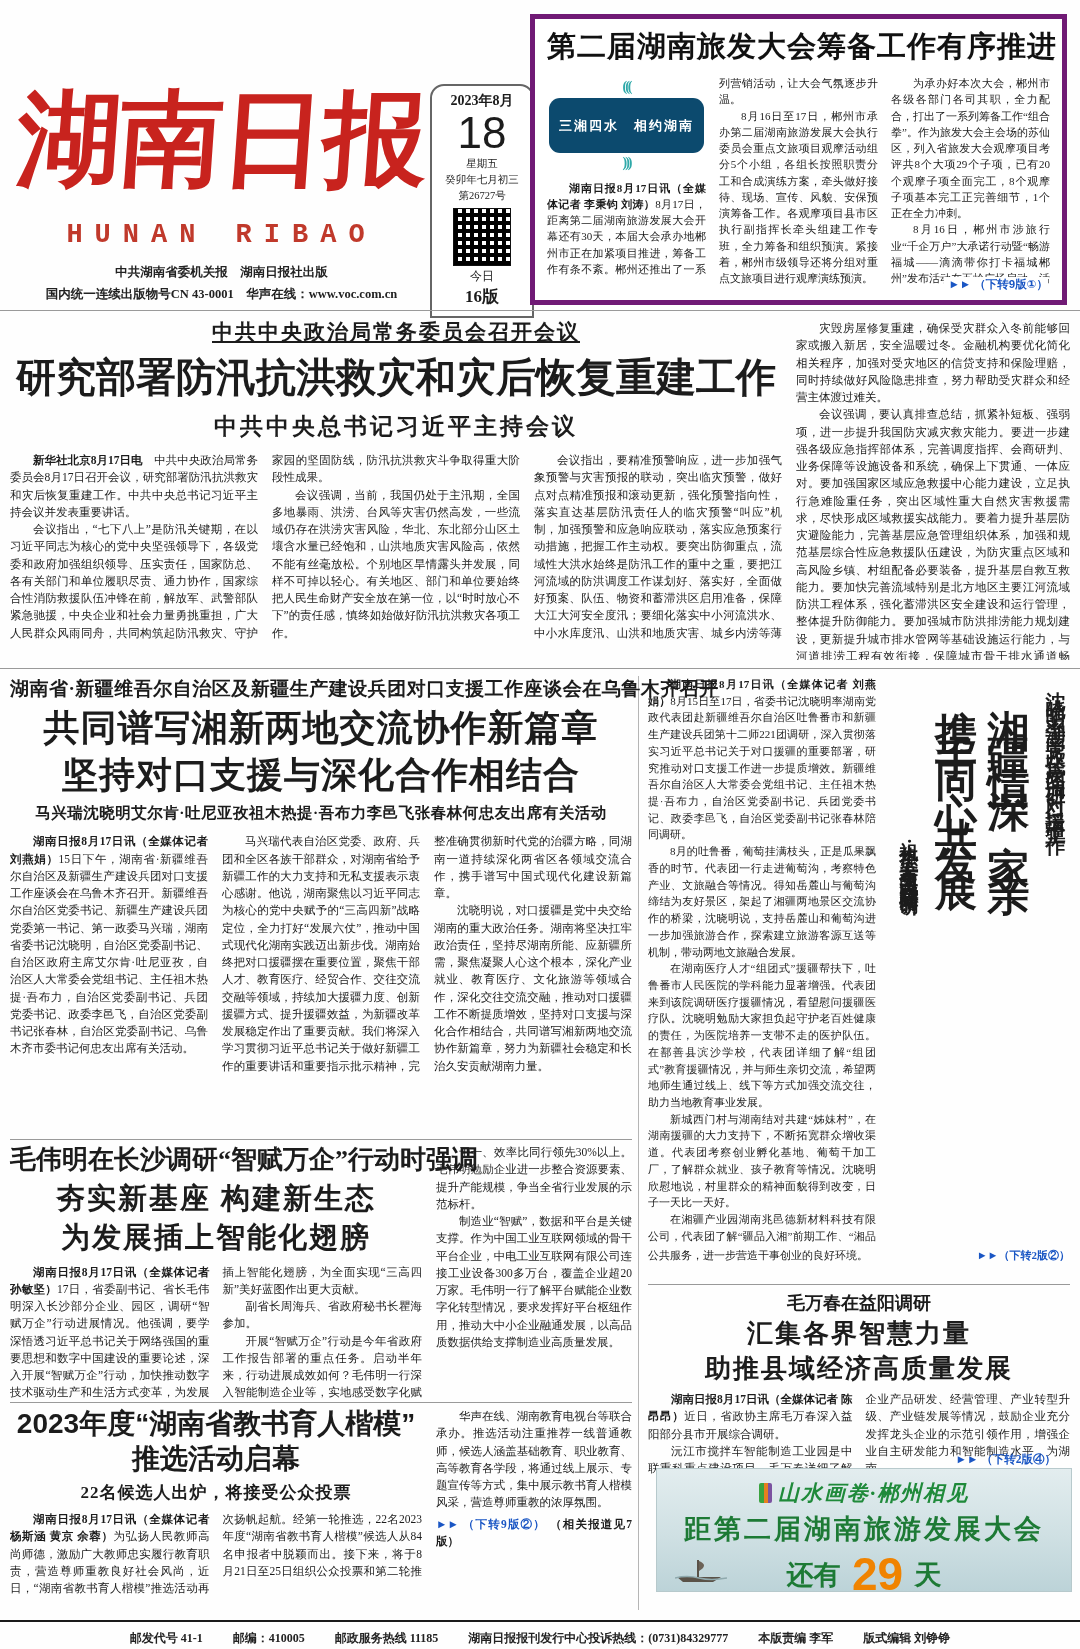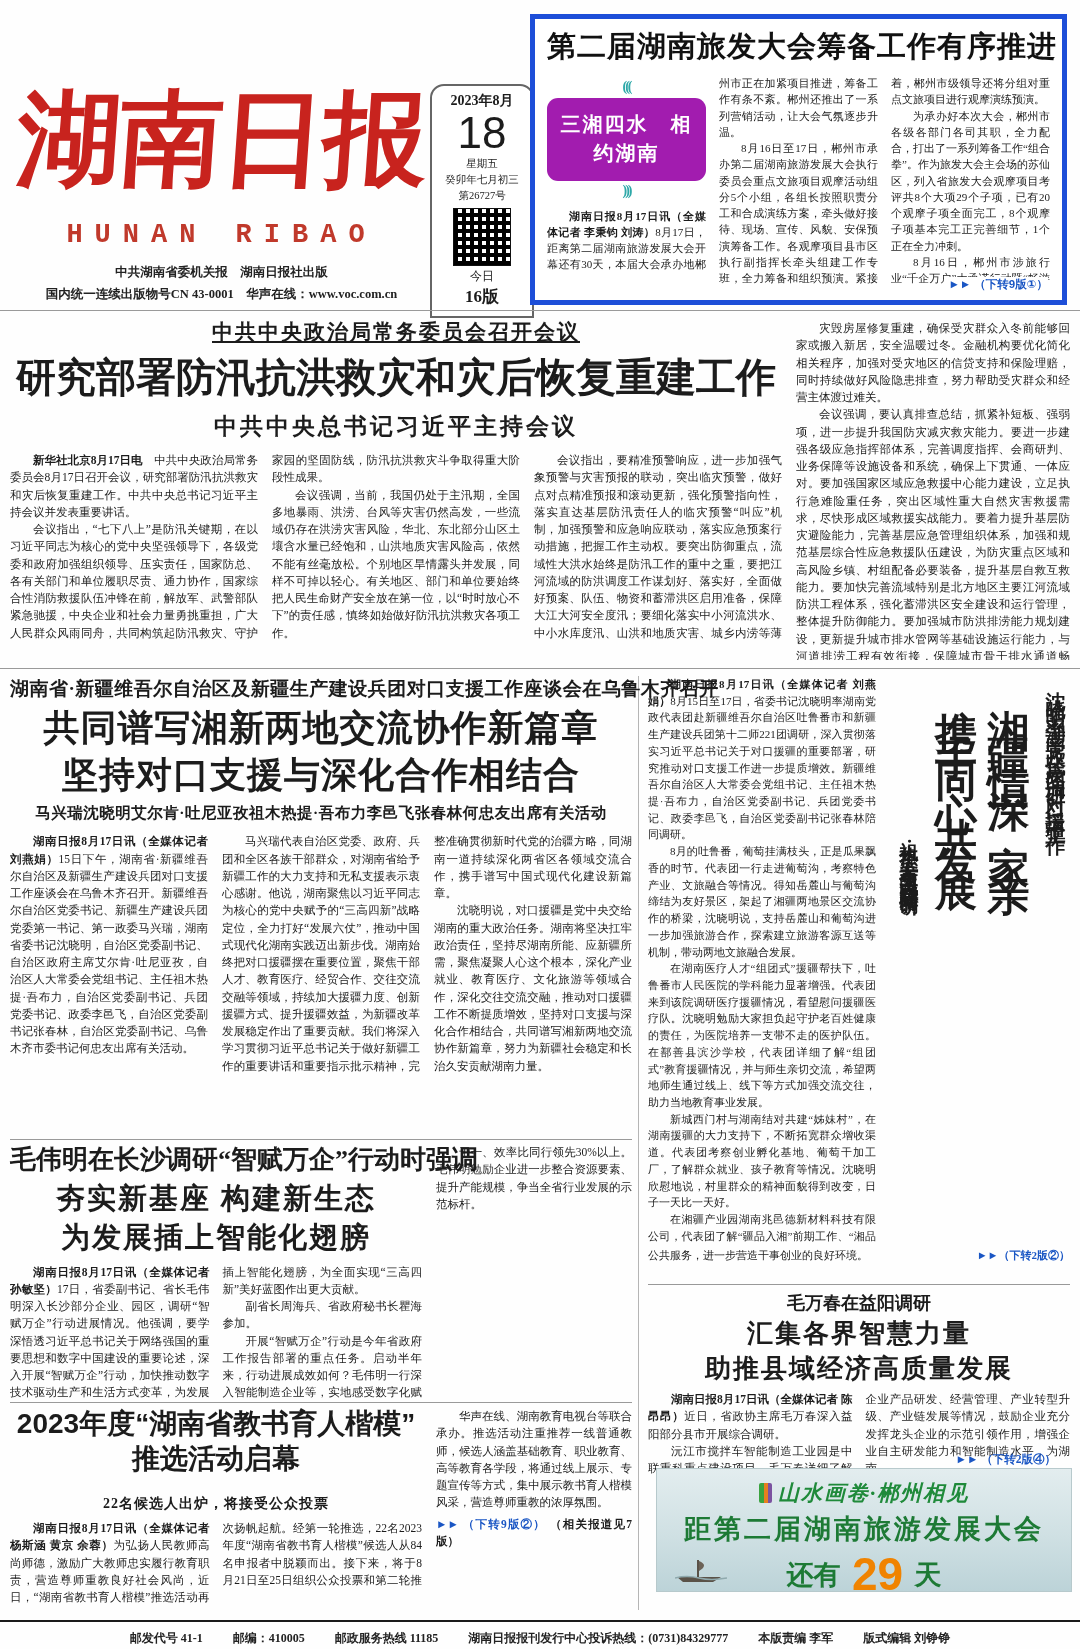--- a/index.html
+++ b/index.html
@@ -22,29 +22,29 @@
   .db-ym{font-size:14px;font-weight:bold;}
   .db-day{font-size:44px;line-height:1.05;font-family:"Liberation Sans","DejaVu Sans",sans-serif;}
   .db-small{font-size:10.5px;line-height:1.5;}
   .qr{width:56px;height:56px;margin:5px auto 2px;border:1px solid #111;
       background:repeating-linear-gradient(0deg,#000 0 4px,rgba(255,255,255,0) 4px 8px),
                  repeating-linear-gradient(90deg,#000 0 4px,#fff 4px 8px);}
   .db-today{font-size:12px;margin-top:1px;}
   .db-pages{font-size:17px;font-weight:bold;}
 
   
-  .redbox{position:absolute;left:530px;top:14px;width:537px;height:291px;border:5px solid #1d4ed8;
+  .redbox{position:absolute;left:530px;top:14px;width:537px;height:291px;border:5px solid #701a75;
           background:#fff;padding:8px 12px 8px 12px;box-sizing:border-box;}
   .rb-headline{font-size:29px;font-weight:bold;letter-spacing:1px;white-space:nowrap;color:#111;}
   .rb-body{margin-top:8px;height:212px;overflow:hidden;column-count:3;column-gap:13px;
            font-size:11px;line-height:1.48;text-align:justify;}
   .badge{display:block;text-align:center;margin:2px 0 6px;}
   .badge-paren{color:#2fa9a9;font-weight:bold;font-size:14px;letter-spacing:-2px;}
-  .badge-core{display:inline-block;background:#a21caf;color:#fff;font-weight:bold;font-size:20px;
-              padding:12px 10px;border-radius:11px;letter-spacing:2px;font-family:"Liberation Sans",sans-serif;}
+  .badge-core{display:inline-block;background:#0c4a6e;color:#fff;font-weight:bold;font-size:13px;
+              padding:18px 10px;border-radius:11px;letter-spacing:2px;font-family:"Liberation Sans",sans-serif;}
   p.art{margin:0;text-indent:2em;}
   .jump{color:#1a56c4;font-weight:bold;}
   .jump-abs{position:absolute;right:14px;bottom:8px;font-size:11.5px;background:#fff;padding-left:4px;}
 
   
   .central{position:absolute;left:10px;top:318px;width:1060px;height:346px;}
   .c-left{position:absolute;left:0;top:0;width:772px;}
   .c-kicker{text-align:center;font-size:21px;font-weight:bold;letter-spacing:2px;text-decoration:underline;}
   .c-head{text-align:center;font-size:40px;font-weight:bold;letter-spacing:0px;margin-top:4px;white-space:nowrap;}
   .c-sub{text-align:center;font-size:23px;font-weight:bold;margin-top:6px;letter-spacing:3px;}
@@ -83,21 +83,21 @@
   .mwm-h{text-align:center;font-size:29px;font-weight:bold;letter-spacing:2px;line-height:1.25;margin-top:3px;}
   .mwm-body{margin-top:8px;height:146px;overflow:hidden;column-count:2;column-gap:13px;
             font-size:11.5px;line-height:1.5;text-align:justify;}
   .mwm-right{position:absolute;right:0;top:2px;width:196px;height:250px;overflow:hidden;
              font-size:11.5px;line-height:1.5;text-align:justify;}
 
   
   .js{position:absolute;left:10px;top:1406px;width:622px;height:202px;}
   .js-left{position:absolute;left:0;top:0;width:412px;}
   .js-h{text-align:center;font-size:28px;font-weight:bold;line-height:1.25;}
-  .js-sub{text-align:center;font-size:14px;font-weight:bold;margin-top:19px;letter-spacing:1px;}
+  .js-sub{text-align:center;font-size:17px;font-weight:bold;margin-top:5px;letter-spacing:1px;}
   .js-body{margin-top:7px;height:98px;overflow:hidden;column-count:2;column-gap:13px;
            font-size:11.5px;line-height:1.5;text-align:justify;}
   .js-right{position:absolute;right:0;top:2px;width:196px;height:178px;overflow:hidden;
             font-size:11.5px;line-height:1.5;text-align:justify;}
 
   
   .mwc{position:absolute;left:648px;top:1284px;width:422px;height:178px;border-top:1px solid #999;padding-top:6px;}
   .mwc-kicker{text-align:center;font-size:18px;font-weight:bold;}
   .mwc-h{text-align:center;font-size:26px;font-weight:bold;letter-spacing:2px;line-height:1.25;margin-top:2px;}
   .mwc-body{margin-top:7px;height:88px;overflow:hidden;column-count:2;column-gap:13px;
@@ -235,20 +235,21 @@
       <div class="mwm-h sans">夯实新基座  构建新生态</div>
       <div class="mwm-h sans">为发展插上智能化翅膀</div>
       <div class="mwm-body">
         <p class="art"><b>湖南日报8月17日讯（全媒体记者 孙敏坚）</b><span>17日，省委副书记、省长毛伟明深入长沙部分企业、园区，调研“智赋万企”行动进展情况。他强调，要学深悟透习近平总书记关于网络强国的重要思想和数字中国建设的重要论述，深入开展“智赋万企”行动，加快推动数字技术驱动生产和生活方式变革，为发展插上智能化翅膀，为全面实现“三高四新”美好蓝图作出更大贡献。</span></p>
         <p class="art">副省长周海兵、省政府秘书长瞿海参加。</p>
         <p class="art">开展“智赋万企”行动是今年省政府工作报告部署的重点任务。启动半年来，行动进展成效如何？毛伟明一行深入智能制造企业等，实地感受数字化赋能为企业带来的提质增效、精明管理等喜人变化。来到企业打造的国内首个智能制造生产车间，企业负责人介绍，通过智能化改造，车间生产效率提高20%，运营成本、产品不良品率均降低30%。毛伟明说，要发挥示范带动效应，提升产业链智能化水平，助企业轻装上阵，提高产品“含金量”“含新量”，加快建设全自动无人乳化、存储、灌装等智能生产线。</p>
       </div>
     </div>
     <div class="mwm-right">
       <p class="art">于一、效率比同行领先30%以上。毛伟明勉励企业进一步整合资源要素、提升产能规模，争当全省行业发展的示范标杆。</p>
+      <p class="art">制造业“智赋”，数据和平台是关键支撑。作为中国工业互联网领域的骨干平台企业，中电工业互联网有限公司连接工业设备300多万台，覆盖企业超20万家。毛伟明一行了解平台赋能企业数字化转型情况，要求发挥好平台枢纽作用，推动大中小企业融通发展，以高品质数据供给支撑制造业高质量发展。</p>
     </div>
   </div>
 
   <div class="hr" style="left:10px;top:1402px;width:622px;"></div>
 
   <div class="js">
     <div class="js-left">
       <div class="js-h sans">2023年度“湖南省教书育人楷模”</div>
       <div class="js-h sans">推选活动启幕</div>
       <div class="js-sub">22名候选人出炉，将接受公众投票</div>

